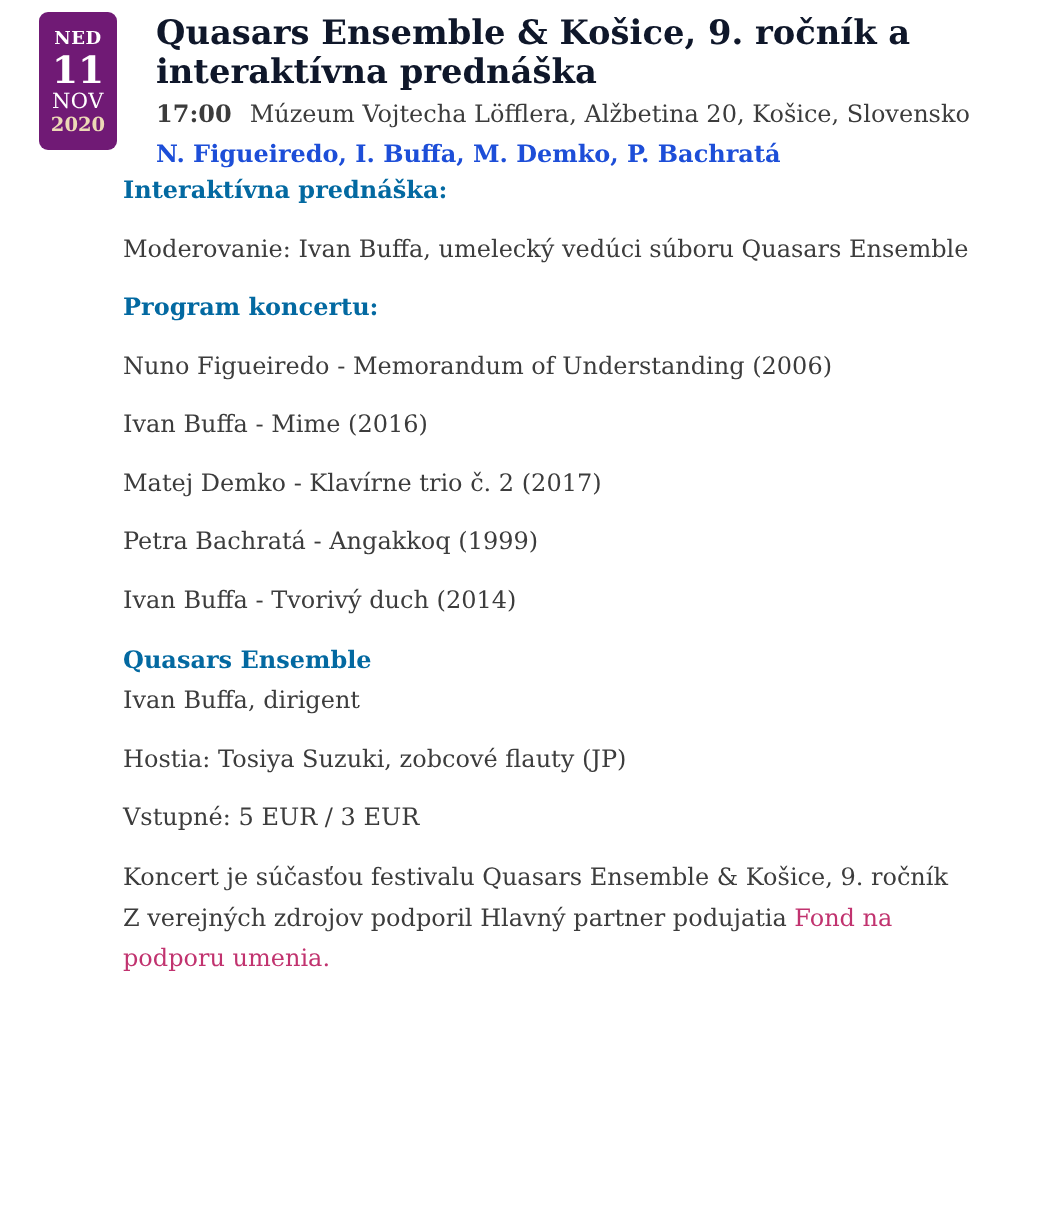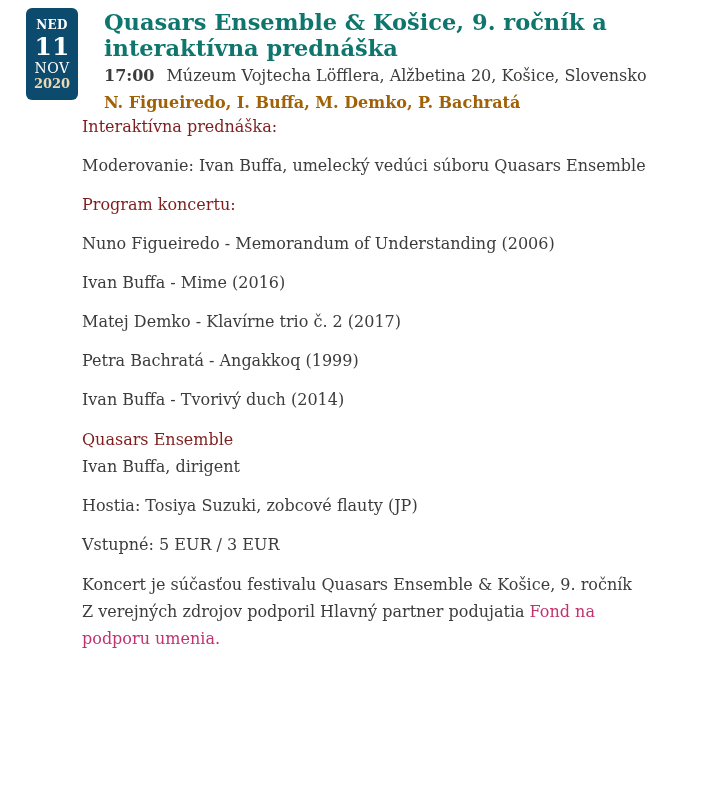--- a/index.html
+++ b/index.html
@@ -14,21 +14,21 @@
     overflow: hidden;
   }
   .page { padding: 8px 40px 0 26px; }
 
   
   .event-header { display: flex; align-items: flex-start; }
   .date-badge {
     flex: 0 0 auto;
     width: 52px;
     height: 92px;
-    background: #0c4a6e;
+    background: #701a75;
     border-radius: 6px;
     color: #ffffff;
     display: flex;
     flex-direction: column;
     align-items: center;
     justify-content: center;
     text-align: center;
     line-height: 1.08;
     padding-top: 2px;
   }
@@ -36,31 +36,31 @@
   .badge-day     { font-size: 25px; font-weight: bold; margin: 1px 0; }
   .badge-month   { font-size: 14px; font-weight: normal; letter-spacing: .4px; }
   .badge-year    { font-size: 13px; font-weight: bold; color: #ecd9b6; margin-top: 1px; }
 
   .header-text { margin-left: 26px; padding-top: 1px; }
   .event-title {
     margin: 0;
     font-size: 22.5px;
     line-height: 26px;
     font-weight: bold;
-    color: #0f766e;
+    color: #0f172a;
     max-width: 520px;
   }
   .time-venue { margin: 4px 0 0; font-size: 16px; line-height: 22px; }
   .event-time { font-weight: bold; margin-right: 12px; }
-  .performers { margin: 5px 0 0; font-size: 16px; line-height: 22px; font-weight: bold; color: #a16207; }
+  .performers { margin: 5px 0 0; font-size: 16px; line-height: 22px; font-weight: bold; color: #1d4ed8; }
 
   
   .content { margin-left: 56px; margin-top: 0; }
   .content p { margin: 0 0 13px; font-size: 16px; line-height: 26px; }
-  .bold { font-weight: normal; color: #7f1d1d; }
+  .bold { font-weight: bold; color: #0369a1; }
   .mt-xl { margin-top: 45px; }
   .mt-lg { margin-top: 41px; }
   .mt-md { margin-top: 26px; }
   .ensemble-block { line-height: 27px !important; }
   .footer-note { line-height: 27px !important; max-width: 600px; }
   .footer-link {
     color: #c1336f;
     text-decoration: none;
     margin-left: 5px;
     cursor: pointer;

